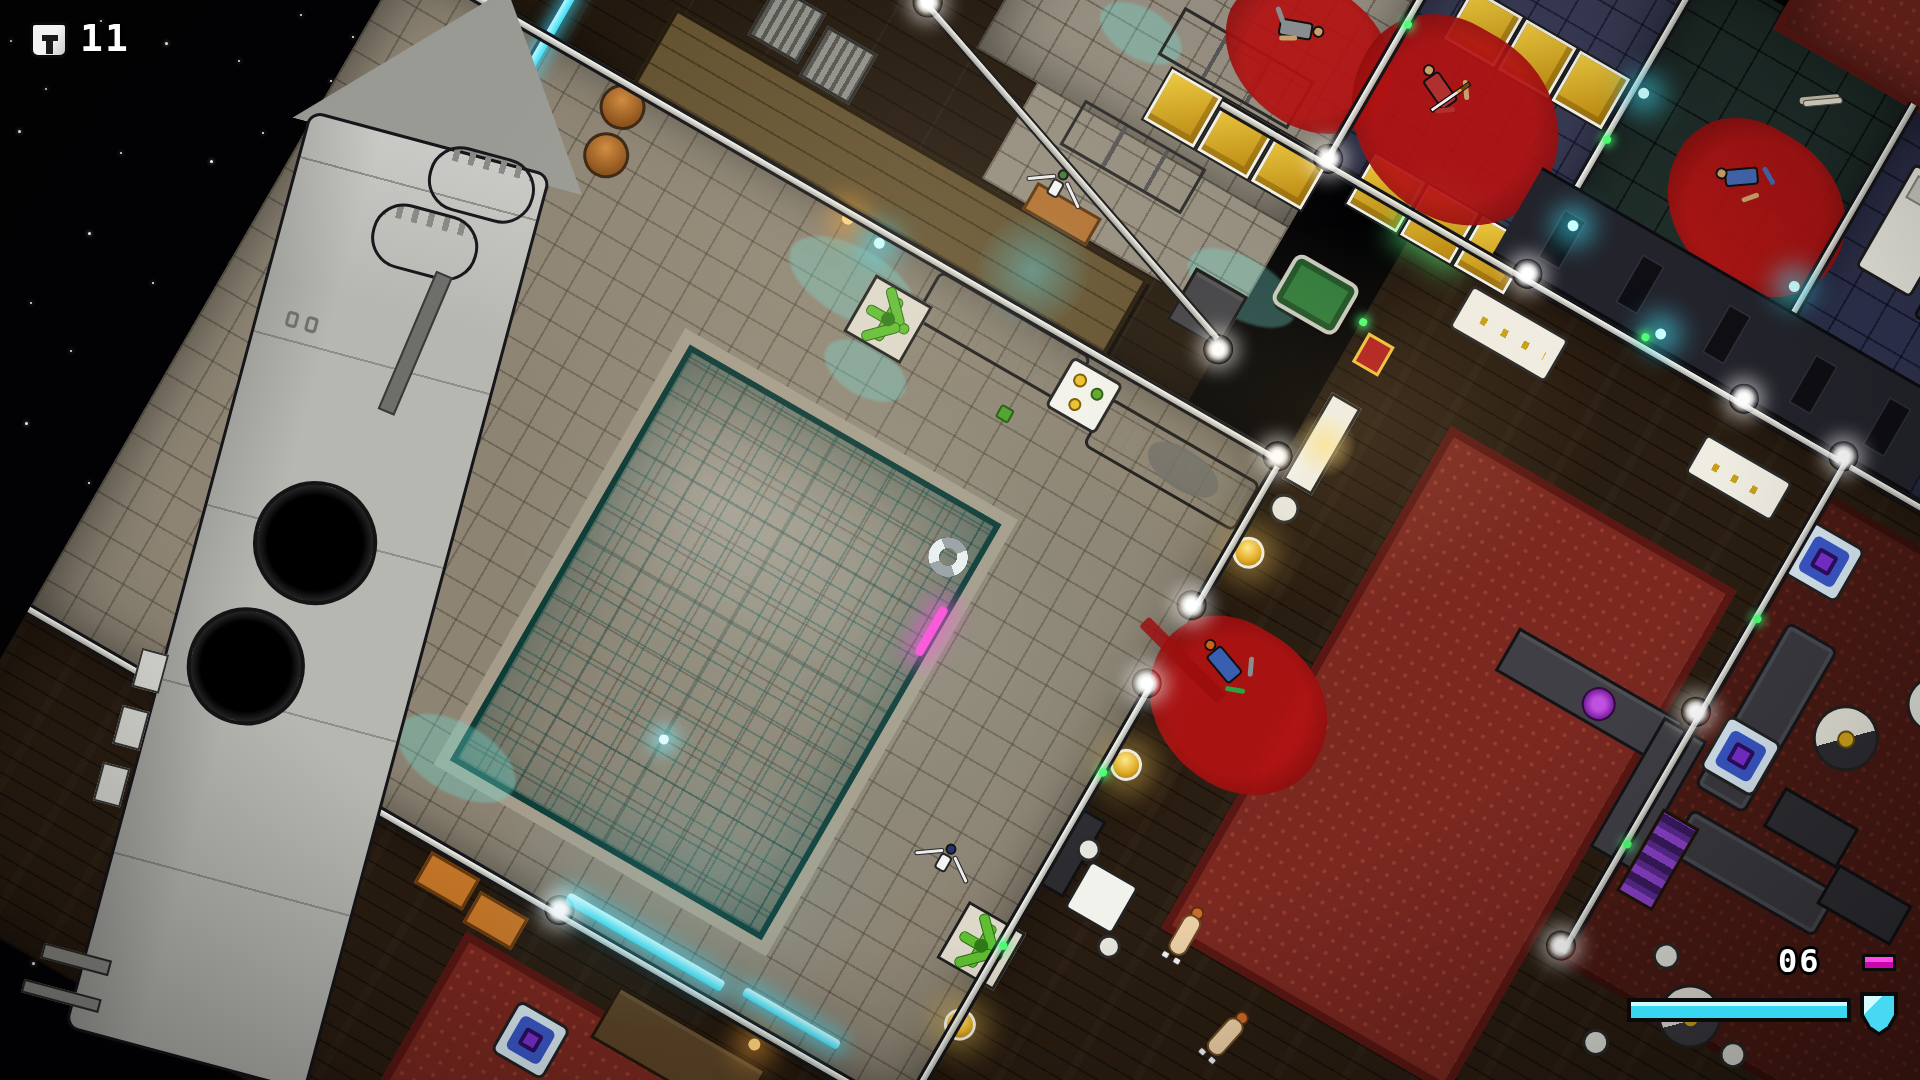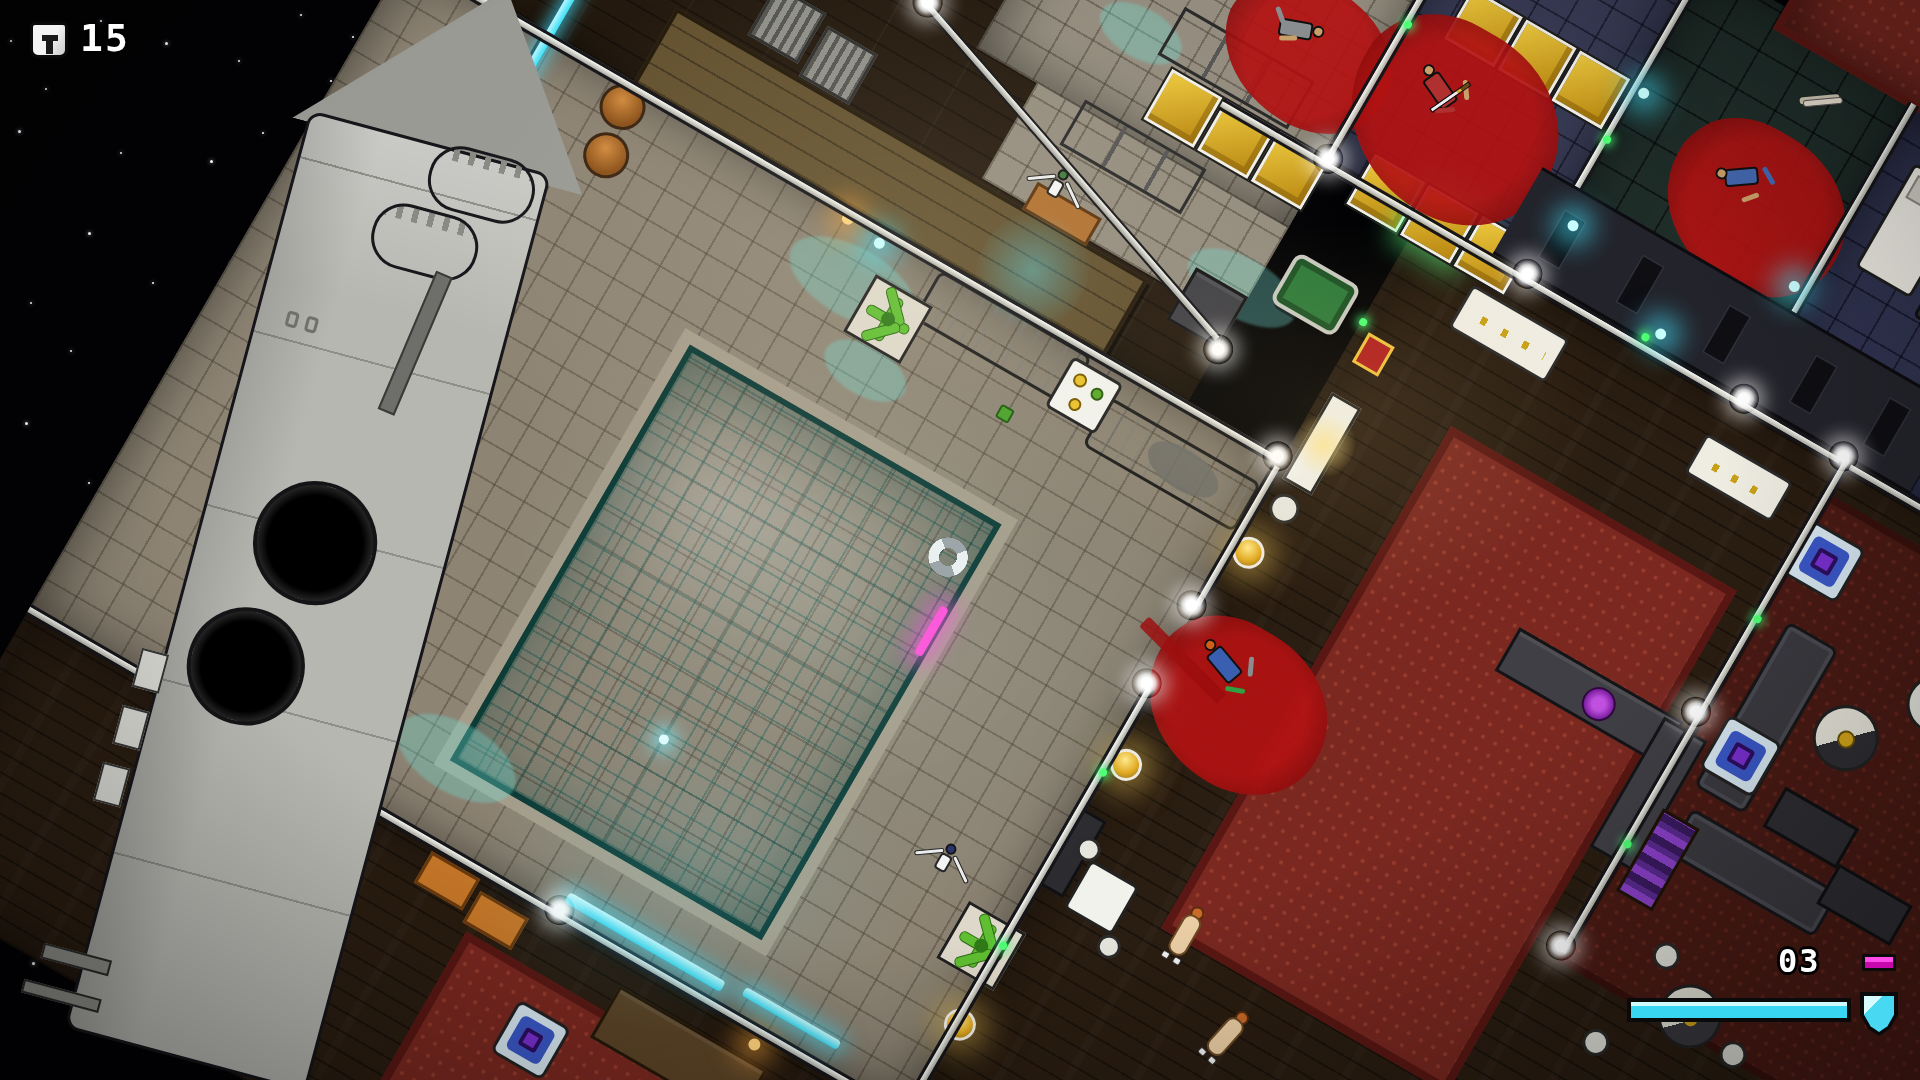--- a/index.html
+++ b/index.html
@@ -428,22 +428,22 @@
       <div class="pod" style="left:-34px;top:680px;"></div>
       <div class="fin" style="left:-44px;top:870px;width:70px;height:16px;"></div>
       <div class="fin" style="left:-54px;top:910px;width:80px;height:14px;"></div>
       <div style="left:150px;top:120px;width:18px;height:150px;background:#6e6e6a;border:2px solid #3a3a38;transform:rotate(8deg);"></div>
     </div>
   </div>
 
   <div id="lighting"></div>
 
   <div id="killIcon"></div>
-  <div id="hudKills" class="px">15</div>
-
-  <div id="hudCount" class="px">03</div>
+  <div id="hudKills" class="px">11</div>
+
+  <div id="hudCount" class="px">06</div>
   <div id="magBar"></div>
   <div id="energyBar"></div>
   <div id="shieldIcon">
       <div></div>
     </div>
 
 </div>
 
 </body></html>

